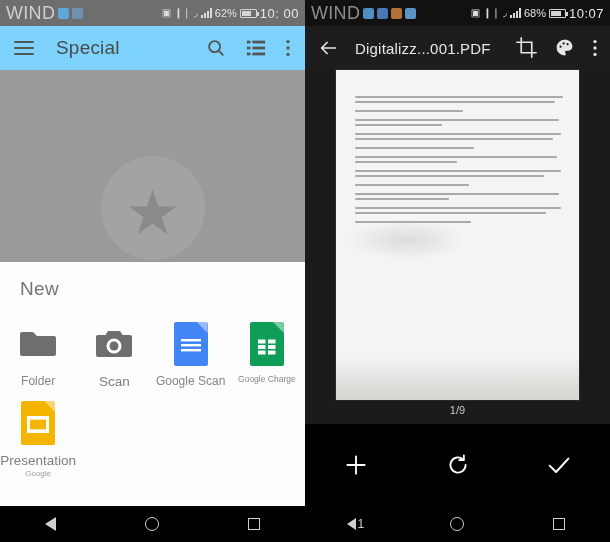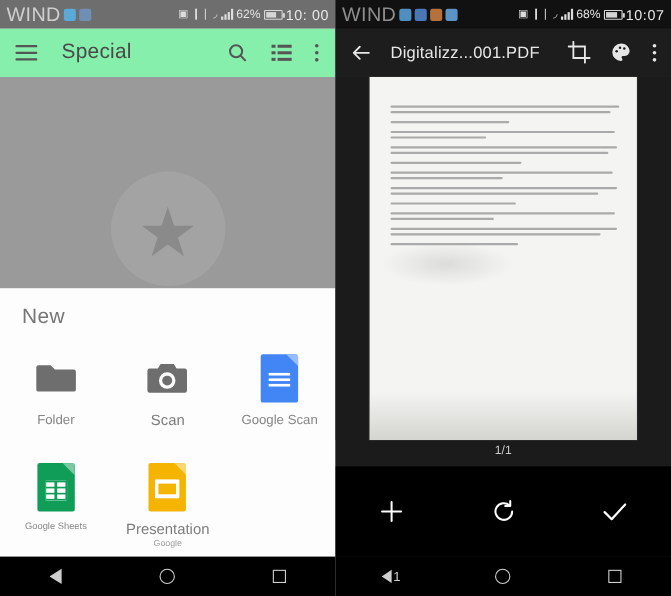--- a/index.html
+++ b/index.html
@@ -40,21 +40,21 @@
   .batt i { position: absolute; left: 1px; top: 1px; bottom: 1px; width: 60%; background: #d5d5d5; display: block; }
 
   .signal { display: inline-flex; align-items: flex-end; gap: 1px; height: 10px; }
   .signal span { width: 2px; background: #dcdcdc; display: block; }
   .signal span:nth-child(1) { height: 3px; }
   .signal span:nth-child(2) { height: 5px; }
   .signal span:nth-child(3) { height: 7px; }
   .signal span:nth-child(4) { height: 10px; }
 
   .l-appbar {
-    height: 44px; background: #86efac; display: flex; align-items: center;
+    height: 44px; background: #7dd3fc; display: flex; align-items: center;
     padding: 0 14px; gap: 0;
   }
   .hamburger { width: 20px; display: flex; flex-direction: column; gap: 4px; cursor: pointer; }
   .hamburger i { display: block; height: 2px; background: #555; border-radius: 1px; }
   .l-title {
     font-size: 19px; color: #4a4a4a; margin-left: 22px; letter-spacing: .2px;
   }
   .l-actions { margin-left: auto; display: flex; align-items: center; gap: 18px; }
   .ico { width: 22px; height: 22px; position: relative; cursor: pointer; }
   .ico svg { display: block; }
@@ -74,22 +74,22 @@
 
   
   .sheet {
     position: absolute; left: 0; right: 0; bottom: 36px; top: 262px;
     background: #fdfdfd;
   }
   .sheet-title {
     font-size: 19px; color: #757575; padding: 16px 0 0 20px; letter-spacing: .3px;
   }
   .grid {
-    display: grid; grid-template-columns: repeat(3, 1fr);
-    row-gap: 20px; margin-top: 16px;
+    display: grid; grid-template-columns: repeat(4, 1fr);
+    row-gap: 0; margin-top: 16px;
   }
   .cell {
     display: flex; flex-direction: column; align-items: center; cursor: pointer;
     padding: 6px 0;
   }
   .cell .glyph { height: 44px; display: flex; align-items: center; justify-content: center; }
   .cell .lbl { font-size: 12px; color: #868686; margin-top: 8px; text-align: center; }
   .cell .lbl.small { font-size: 8.5px; }
   .cell .lbl.big { font-size: 13.5px; color: #7d7d7d; }
   .cell .sub { font-size: 8px; color: #9e9e9e; margin-top: 1px; }
@@ -303,21 +303,21 @@
                       <rect x="11" y="1.5" width="7.5" height="4"></rect>
                     <rect x="1" y="7" width="7.5" height="4"></rect>
                       <rect x="11" y="7" width="7.5" height="4"></rect>
                     <rect x="1" y="12.5" width="7.5" height="4"></rect>
                       <rect x="11" y="12.5" width="7.5" height="4"></rect>
                   </g>
                 </svg>
               </div>
             </div>
           </div>
-          <div class="lbl small">Google Sheets</div>
+          <div class="lbl small">Google Charge</div>
         </div>
 
         <div class="cell">
           <div class="glyph">
             <div class="gdoc">
               <div class="page" style="background:#F4B400"></div>
               <div class="fold"></div>
               <div class="inner" style="background:#fff; top:15px; bottom:12px; left:6px; right:6px;">
                 <svg width="100%" height="100%" viewBox="0 0 22 14" preserveAspectRatio="none">
                   <rect width="22" height="14" fill="#fff"></rect>
@@ -448,21 +448,21 @@
             </div>
             <div class="para">
               <div class="ln" style="width: 56%;"></div>
             </div>
           </div>
         <div class="smudge2"></div>
         <div class="smudge"></div>
       </div>
     </div>
 
-    <div class="page-count">1/1</div>
+    <div class="page-count">1/9</div>
 
     <div class="r-toolbar">
       <div class="tb-btn">
         <svg width="26" height="26" viewBox="0 0 24 24">
             <path d="M12 4v16M4 12h16" stroke="#fff" stroke-width="1.7" stroke-linecap="round"></path>
           </svg>
       </div>
       <div class="tb-btn">
         <svg width="26" height="26" viewBox="0 0 24 24">
           <path d="M19 12a7 7 0 1 1-2.1-5" fill="none" stroke="#fff" stroke-width="1.7" stroke-linecap="round"></path>

